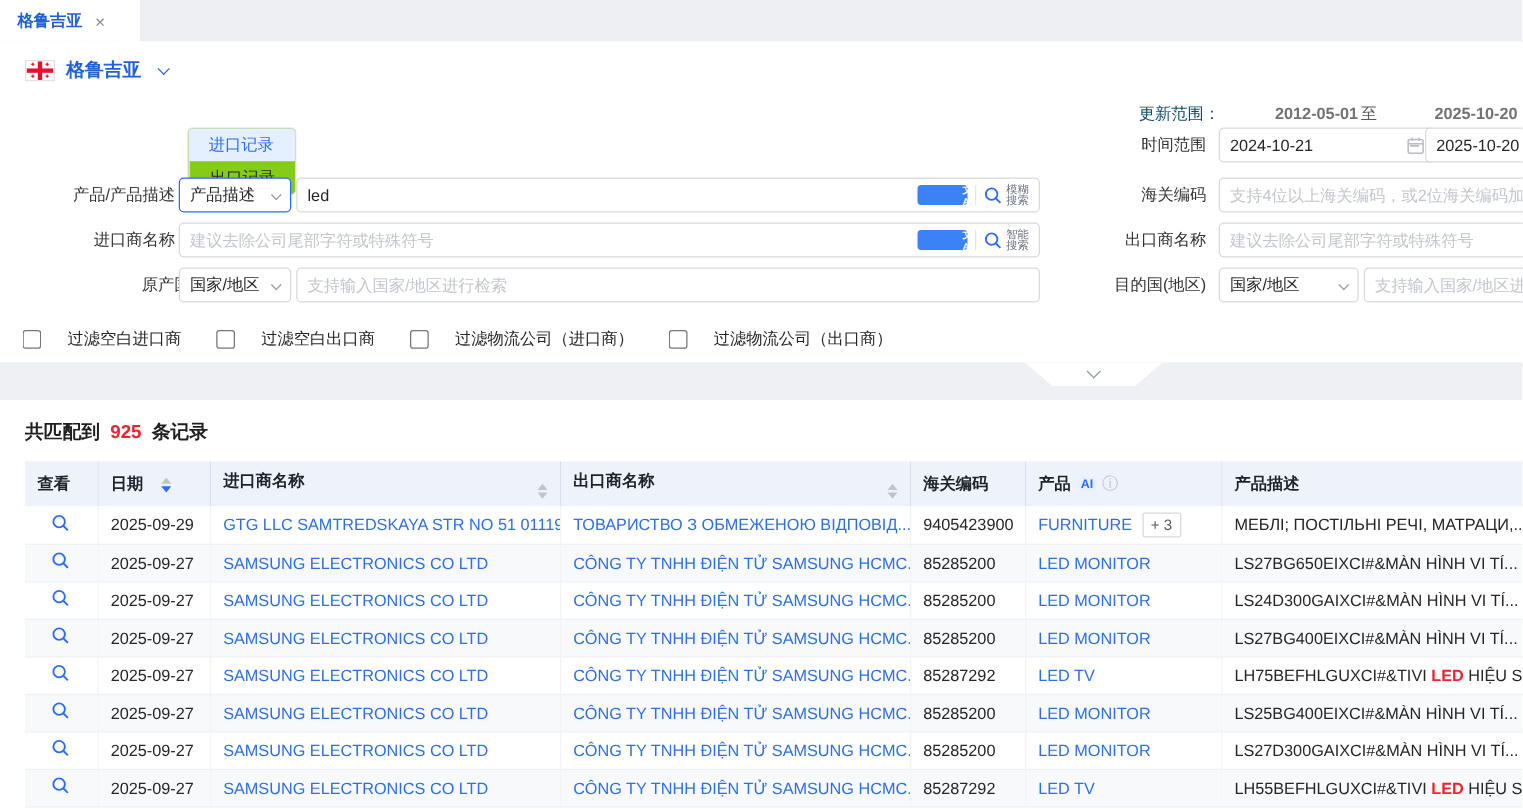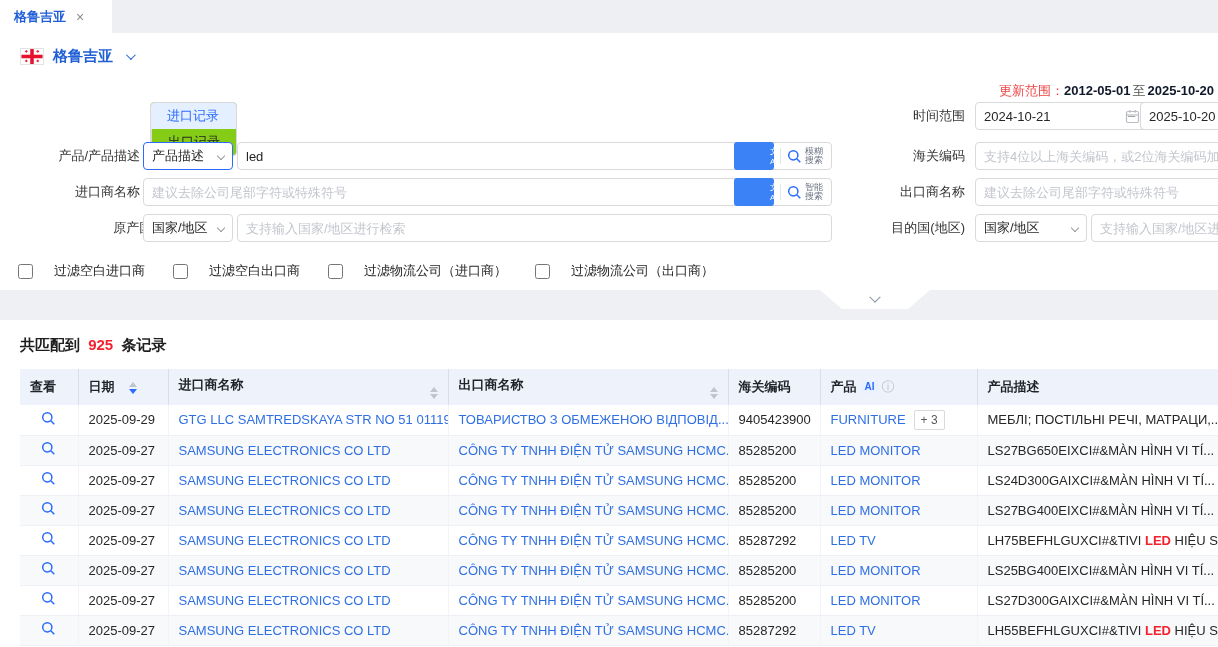--- a/index.html
+++ b/index.html
@@ -18,40 +18,40 @@
   .country-name { color:#2160d6; font-weight:bold; font-size:15px; }
   .caret { display:inline-block; width:7px; height:7px; border-right:1.5px solid #2160d6;
            border-bottom:1.5px solid #2160d6; transform:rotate(45deg) translateY(-2px); margin-left:4px; }
 
   
   .panel { position:relative; height:210px; }
   .lbl { position:absolute; width:140px; text-align:right; color:#333; line-height:28px; }
   .lblR { position:absolute; width:145px; text-align:right; color:#333; line-height:28px; }
 
   .update-range { position:absolute; top:2px; right:4px; white-space:nowrap; }
-  .update-range .rng-lbl { color:#ef4444; }
-  .update-range b { color:#0f172a; }
+  .update-range .rng-lbl { color:#0c4a6e; }
+  .update-range b { color:#737373;margin-left:44px; }
   .update-range .zhi { color:#595959; margin:0 2px; }
 
   .seg { position:absolute; left:150px; top:22px; display:flex; border:1px solid #d9d9d9; border-radius:4px; overflow:hidden; background:#84cc16;flex-direction:column; }
   .seg-item { padding:0 16px; line-height:26px; cursor:pointer; color:#262626; }
   .seg-item.active { background:#e4efff; color:#2b6bff; }
   .seg-item + .seg-item { border-left:1px solid #d9d9d9; }
 
   .field { position:absolute; height:28px; background:#fff; border:1px solid #d9d9d9; border-radius:4px;
            display:flex; align-items:center; }
   .field input { border:none; outline:none; flex:1; font:inherit; color:#262626; padding:0 8px; min-width:0; background:transparent; }
   .field input::placeholder { color:#c2c6cc; }
   .select { display:flex; align-items:center; justify-content:space-between; padding:0 8px; cursor:pointer; }
   .select .sel-caret { width:6px; height:6px; border-right:1.2px solid #999; border-bottom:1.2px solid #999;
                        transform:rotate(45deg); margin-left:6px; }
   .sel-blue { border:1px solid #2b6bff; }
   .icons { display:flex; align-items:center; gap:6px; padding-right:8px; }
-  .trans-ico { width:18px; height:28px; background:#3b82f6; border-radius:3px; color:#fff; font-size:8px;
-               display:flex; align-items:center; justify-content:center; font-weight:normal; cursor:pointer;padding-left:40px; }
+  .trans-ico { width:18px; height:16px; background:#3b82f6; border-radius:3px; color:#fff; font-size:8px;
+               display:flex; align-items:center; justify-content:center; font-weight:bold; cursor:pointer;padding-left:40px; }
   .vdiv { width:1px; height:16px; background:#e3e6eb; }
   .srch { display:flex; align-items:center; gap:3px; cursor:pointer; }
   .srch-txt { font-size:9px; line-height:9px; color:#6b7280; white-space:pre-line; }
   .cal-ico, .mag-ico { flex:none; display:block; }
 
   .checks { position:absolute; top:182px; left:18px; display:flex; gap:28px; align-items:center; }
   .chk { display:flex; align-items:center; gap:21px; cursor:pointer; white-space:nowrap; }
   .chk input { width:15px; height:15px; accent-color:#2b6bff; }
 
   

